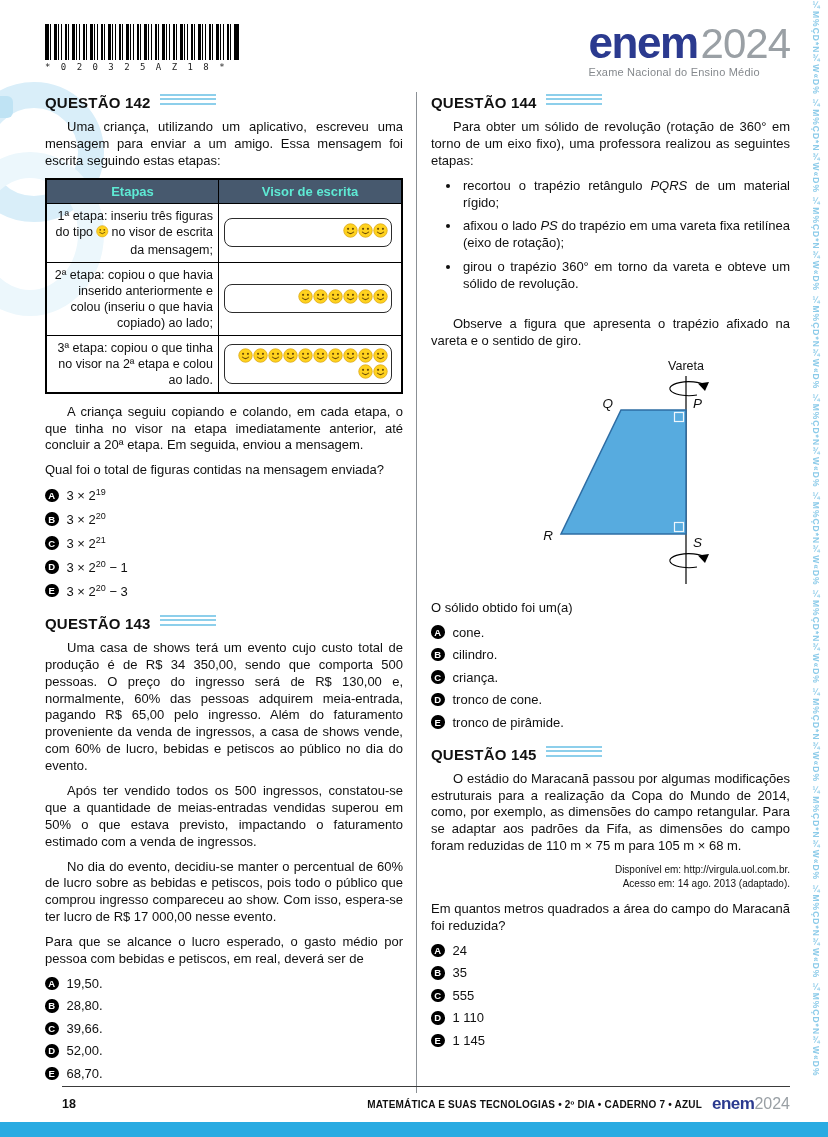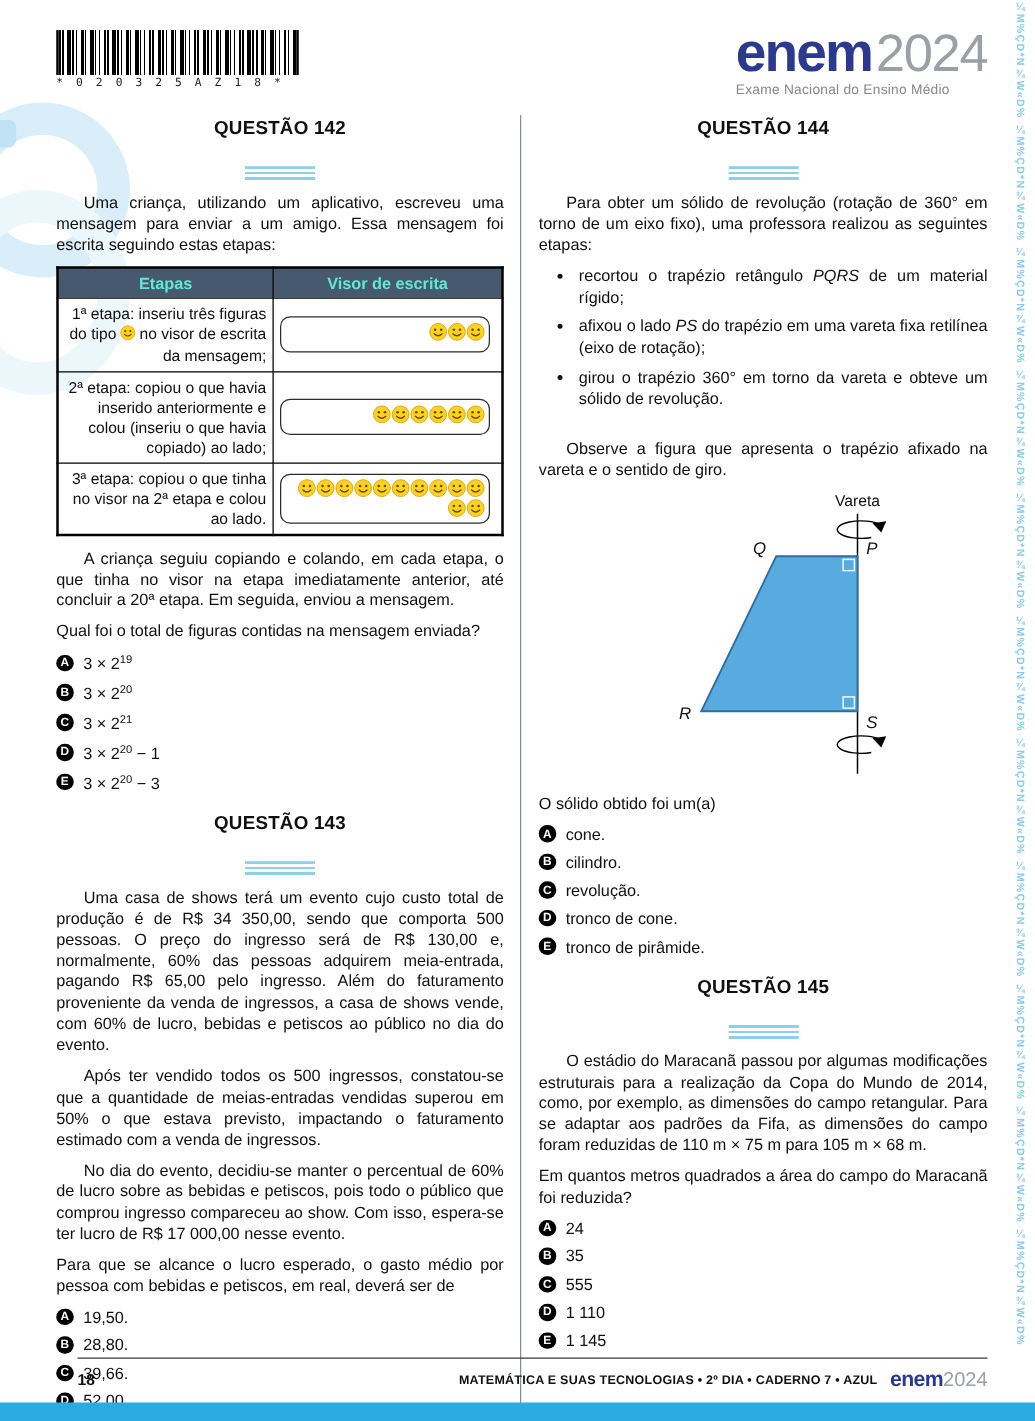--- a/index.html
+++ b/index.html
@@ -33,21 +33,21 @@
   .logo-enem { font-size:44px; font-weight:bold; color:#2b3a8f; letter-spacing:-1.5px; }
   .logo-year { font-size:42px; color:#9aa0a5; letter-spacing:-1px; margin-left:3px; }
   .logo-subtitle { font-size:11px; color:#85898d; margin-top:-2px; letter-spacing:.2px; }
 
   
   .content { position:absolute; top:92px; left:45px; width:745px; display:flex; align-items:stretch; }
   .col-left  { width:358px; padding-right:13px; }
   .col-right { flex:1; padding-left:14px; border-left:1px solid #8b9095; }
 
   .q-section + .q-section { margin-top:16px; }
-  .q-header { display:flex; align-items:center; gap:22px; margin:2px 0 8px;flex-direction:column; }
+  .q-header { display:flex; align-items:flex-start; gap:9px; margin:2px 0 8px; }
   .q-title { font-size:15px; font-weight:bold; margin:0; letter-spacing:.2px; }
   .q-stripes { width:56px; height:13px; background:repeating-linear-gradient(180deg, #8dcfeb 0 2px, rgba(0,0,0,0) 2px 4.4px); }
 
   p.body { font-size:13px; line-height:1.3; text-align:justify; margin:0 0 8px; }
   p.indent { text-indent:22px; }
 
   
   .alts { margin:4px 0 12px; }
   .alt { display:flex; align-items:center; gap:8px; margin:7.5px 0; font-size:13px; }
   .alt-letter {
@@ -361,39 +361,43 @@
           <div class="alt">
               <span class="alt-letter">A</span>
               <span class="alt-text">cone.</span>
             </div>
           <div class="alt">
               <span class="alt-letter">B</span>
               <span class="alt-text">cilindro.</span>
             </div>
           <div class="alt">
               <span class="alt-letter">C</span>
-              <span class="alt-text">revolução.</span>
+              <span class="alt-text">criança.</span>
             </div>
           <div class="alt">
               <span class="alt-letter">D</span>
               <span class="alt-text">tronco de cone.</span>
             </div>
           <div class="alt">
               <span class="alt-letter">E</span>
               <span class="alt-text">tronco de pirâmide.</span>
             </div>
         </div>
       </section>
 
       <section class="q-section">
         <div class="q-header">
           <h2 class="q-title">QUESTÃO 145</h2>
           <div class="q-stripes"></div>
         </div>
         <p class="body indent">O estádio do Maracanã passou por algumas modificações estruturais para a realização da Copa do Mundo de 2014, como, por exemplo, as dimensões do campo retangular. Para se adaptar aos padrões da Fifa, as dimensões do campo foram reduzidas de 110 m × 75 m para 105 m × 68 m.</p>
+        <div class="source">
+          <div>Disponível em: http://virgula.uol.com.br.</div>
+          <div>Acesso em: 14 ago. 2013 (adaptado).</div>
+        </div>
         <p class="body">Em quantos metros quadrados a área do campo do Maracanã foi reduzida?</p>
         <div class="alts">
           <div class="alt">
               <span class="alt-letter">A</span>
               <span class="alt-text">24</span>
             </div>
           <div class="alt">
               <span class="alt-letter">B</span>
               <span class="alt-text">35</span>
             </div>

